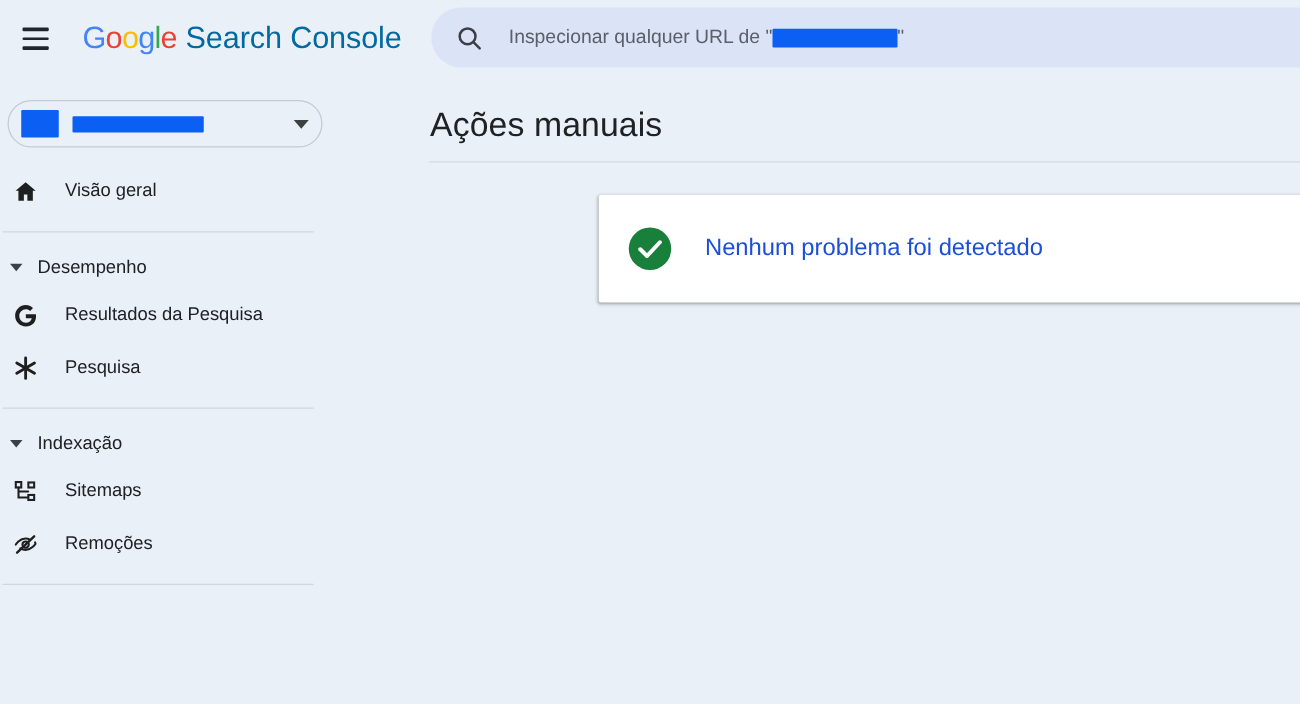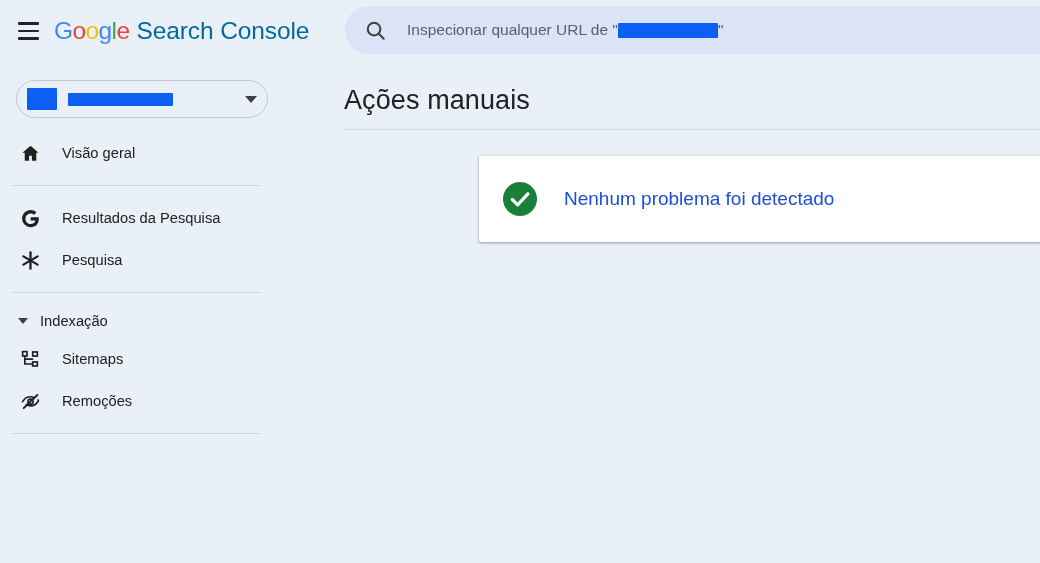--- a/index.html
+++ b/index.html
@@ -50,21 +50,21 @@
   }
   .hamburger span {
     display: block;
     width: 21px;
     height: 2.4px;
     background: #20242c;
     border-radius: 1px;
   }
 
   .brand {
-    margin-left: 4px;
+    margin-left: 16px;
     font-size: 24.5px;
     letter-spacing: -0.1px;
     white-space: nowrap;
     display: flex;
     align-items: baseline;
     cursor: pointer;
   }
   .brand .glogo { font-weight: 400; letter-spacing: -0.6px; }
   .brand .glogo .c1 { color: #4285F4; }
   .brand .glogo .c2 { color: #EA4335; }
@@ -112,21 +112,21 @@
     height: 15px;
     border-radius: 1px;
     vertical-align: middle;
   }
   .redact-url { width: 100px; margin: 0 0px; }
 
   
   .sidebar {
     position: absolute;
     top: 62px;
-    left: 10px;
+    left: 0;
     width: 330px;
     height: 501px;
     background: #eaf0f8;
     overflow: hidden;
   }
 
   .property-selector {
     margin: 18px 0 0 6px;
     width: 252px;
     height: 38px;
@@ -315,20 +315,24 @@
           <svg width="21" height="21" viewBox="0 0 24 24" fill="#1f1f1f">
             <path d="M12 3.2 2.8 11h2.6v9.2h5.0v-5.7h3.2v5.7h5.0V11h2.6z"></path>
           </svg>
         </span>
         <span class="nav-lbl">Visão geral</span>
       </div>
 
 
       <div class="nav-divider"></div>
 
+      <div class="nav-group">
+        <span class="grp-caret"></span>
+        <span class="grp-lbl">Desempenho</span>
+      </div>
 
       <div class="nav-item">
         <span class="nav-ico">
           <svg width="21" height="21" viewBox="0 0 24 24" fill="#1f1f1f">
             <path d="M12.2 2.3c-5.4 0-9.8 4.4-9.8 9.8s4.4 9.8 9.8 9.8c5.6 0 9.3-3.9 9.3-9.4 0-.7-.06-1.2-.16-1.8h-9.14v3.6h5.4c-.35 2.5-2.5 4.1-5.4 4.1-3.3 0-6-2.7-6-6.1s2.7-6.1 6-6.1c1.5 0 2.9.55 3.95 1.5l2.6-2.6C16.9 3.2 14.7 2.3 12.2 2.3z"></path>
           </svg>
         </span>
         <span class="nav-lbl">Resultados da Pesquisa</span>
       </div>
 

